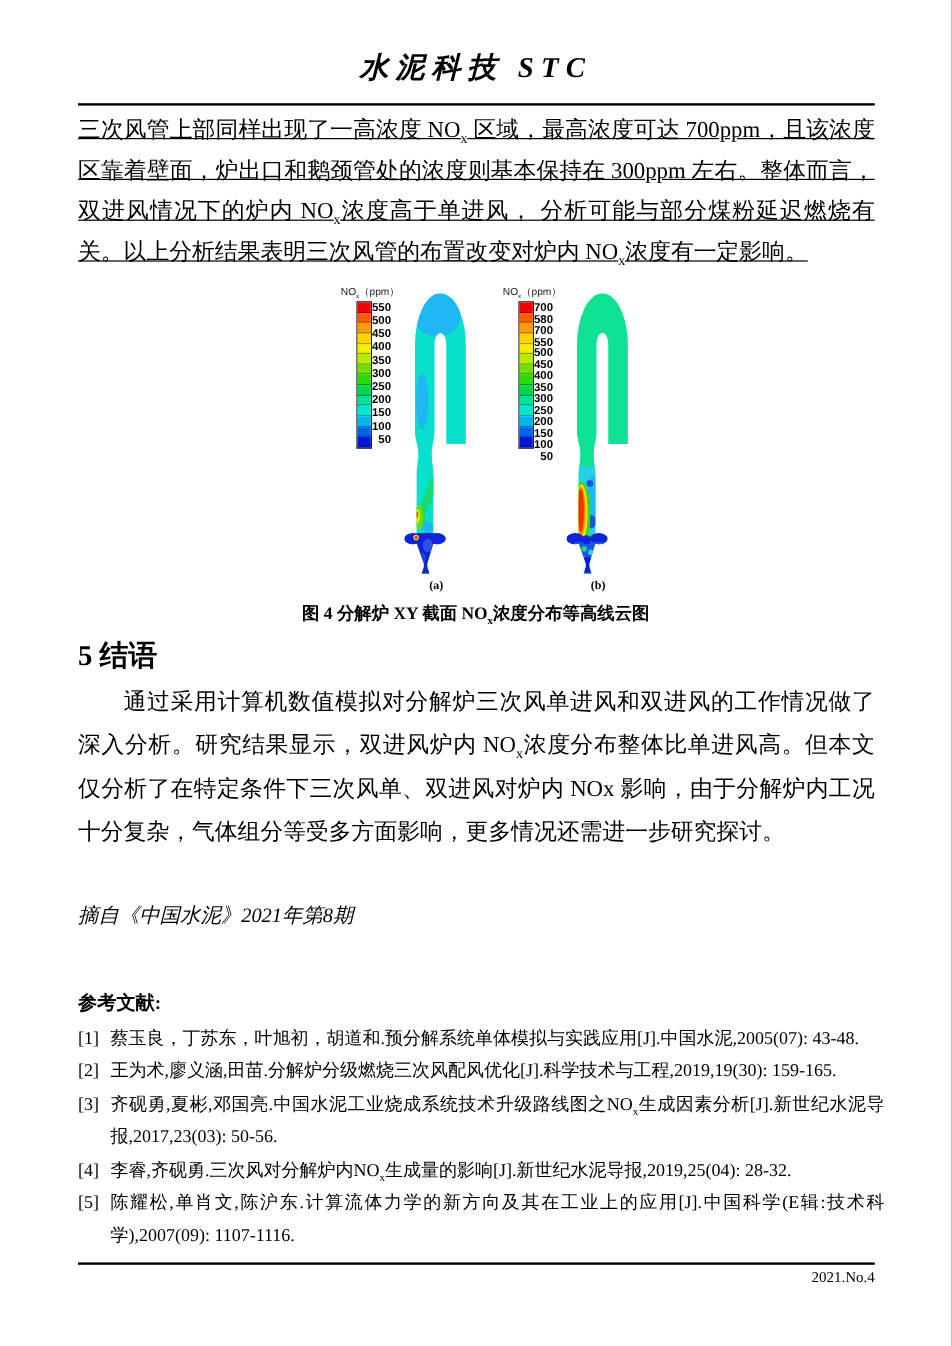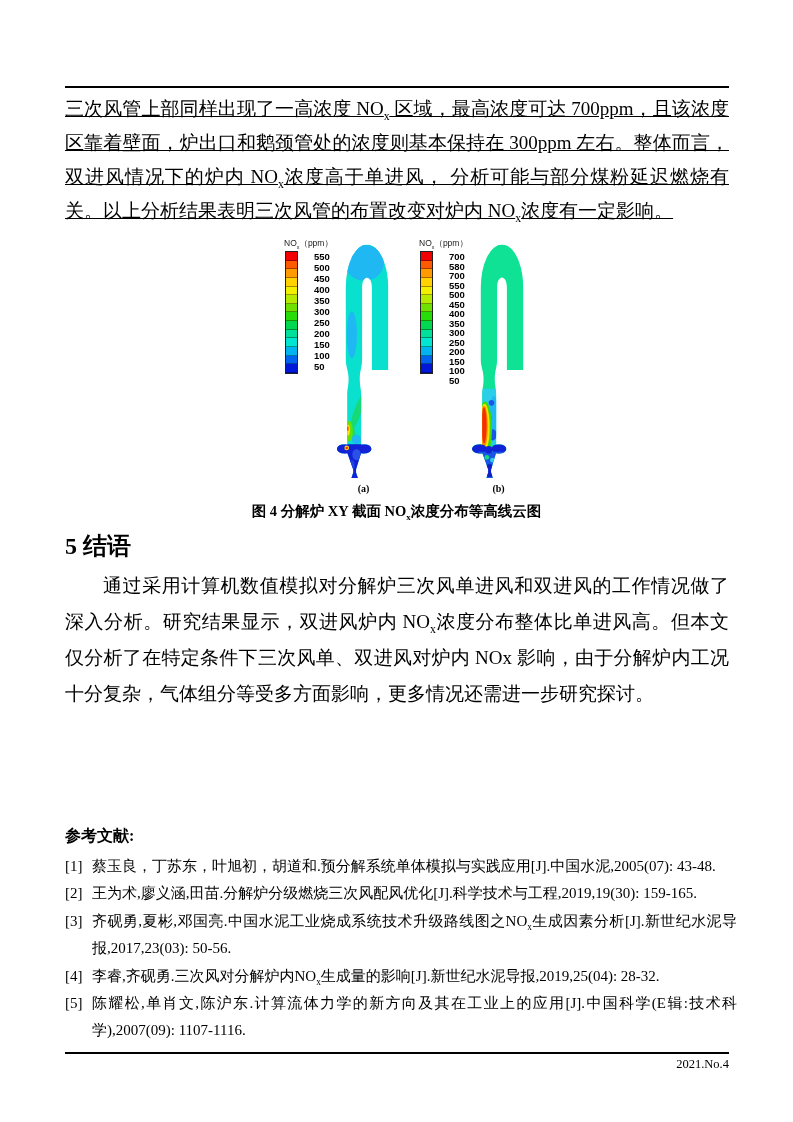--- a/index.html
+++ b/index.html
@@ -21,21 +21,21 @@
   }
   .para-1{top:92px;text-decoration:underline;}
   .para-conclusion{top:568px;line-height:36px;text-indent:2em;}
   
   .figure{position:absolute;top:238px;left:284px;display:flex;gap:30px;}
   .panel{position:relative;width:105px;height:258px;}
   .legend-title{
     position:absolute;top:0;left:0;width:70px;font-size:8.5px;white-space:nowrap;
     font-family:"Liberation Sans","DejaVu Sans",sans-serif;color:#222;
   }
-  .legend-row{position:absolute;top:13px;left:1px;height:123px;display:flex;gap:16px;}
+  .legend-row{position:absolute;top:13px;left:13px;height:123px;display:flex;gap:0;text-align:right;}
   .color-bar{
     width:13px;height:100%;display:flex;flex-direction:column;
     border:1px solid #222;box-sizing:border-box;
   }
   .color-bar .color-seg{flex:1;border-bottom:0.5px solid rgba(0,0,0,.35);}
   .legend-values{
     display:flex;flex-direction:column;justify-content:space-between;
     padding:1px 0 2px 0;font-family:"Liberation Sans","DejaVu Sans",sans-serif;
     font-size:9.5px;font-weight:bold;line-height:1;
   }
@@ -59,20 +59,21 @@
   
   .footer-rule{position:absolute;top:1052px;left:65px;width:664px;height:2px;background:#000;}
   .footer-page{position:absolute;top:1057px;left:0;width:100%;text-align:center;font-size:12.5px;}
   .footer-issue{position:absolute;top:1057px;right:64px;font-size:12.5px;}
 </style>
 </head>
 <body>
 
 <div class="page">
 
+  <div class="header-title">水泥科技 STC</div>
   <div class="header-rule"></div>
 
   <div class="para para-1">三次风管上部同样出现了一高浓度 NO<sub>x</sub> 区域，最高浓度可达 700ppm，且该浓度区靠着壁面，炉出口和鹅颈管处的浓度则基本保持在 300ppm 左右。整体而言，双进风情况下的炉内 NO<sub>x</sub>浓度高于单进风， 分析可能与部分煤粉延迟燃烧有关。以上分析结果表明三次风管的布置改变对炉内 NO<sub>x</sub>浓度有一定影响。</div>
 
   <div class="figure">
 
     <div class="panel">
       <div class="legend-title">NO<sub>x</sub>（ppm）</div>
       <div class="legend-row">
         <div class="color-bar">
@@ -199,20 +200,21 @@
       </svg>
       <div class="panel-label">(b)</div>
     </div>
   </div>
 
   <div class="figure-caption">图 4  分解炉 XY 截面 NO<sub>x</sub>浓度分布等高线云图</div>
 
   <div class="section-heading">5  结语</div>
   <div class="para para-conclusion">通过采用计算机数值模拟对分解炉三次风单进风和双进风的工作情况做了深入分析。研究结果显示，双进风炉内 NO<sub>x</sub>浓度分布整体比单进风高。但本文仅分析了在特定条件下三次风单、双进风对炉内 NOx 影响，由于分解炉内工况十分复杂，气体组分等受多方面影响，更多情况还需进一步研究探讨。</div>
 
+  <div class="source-note">摘自《中国水泥》2021年第8期</div>
 
   <div class="ref-heading">参考文献:</div>
   <div class="ref-list">
     <div class="ref-item">
       <span class="ref-marker">[1]</span>
       <span class="ref-text">蔡玉良，丁苏东，叶旭初，胡道和.预分解系统单体模拟与实践应用[J].中国水泥,2005(07): 43-48.</span>
     </div>
     <div class="ref-item">
       <span class="ref-marker">[2]</span>
       <span class="ref-text">王为术,廖义涵,田苗.分解炉分级燃烧三次风配风优化[J].科学技术与工程,2019,19(30): 159-165.</span>

